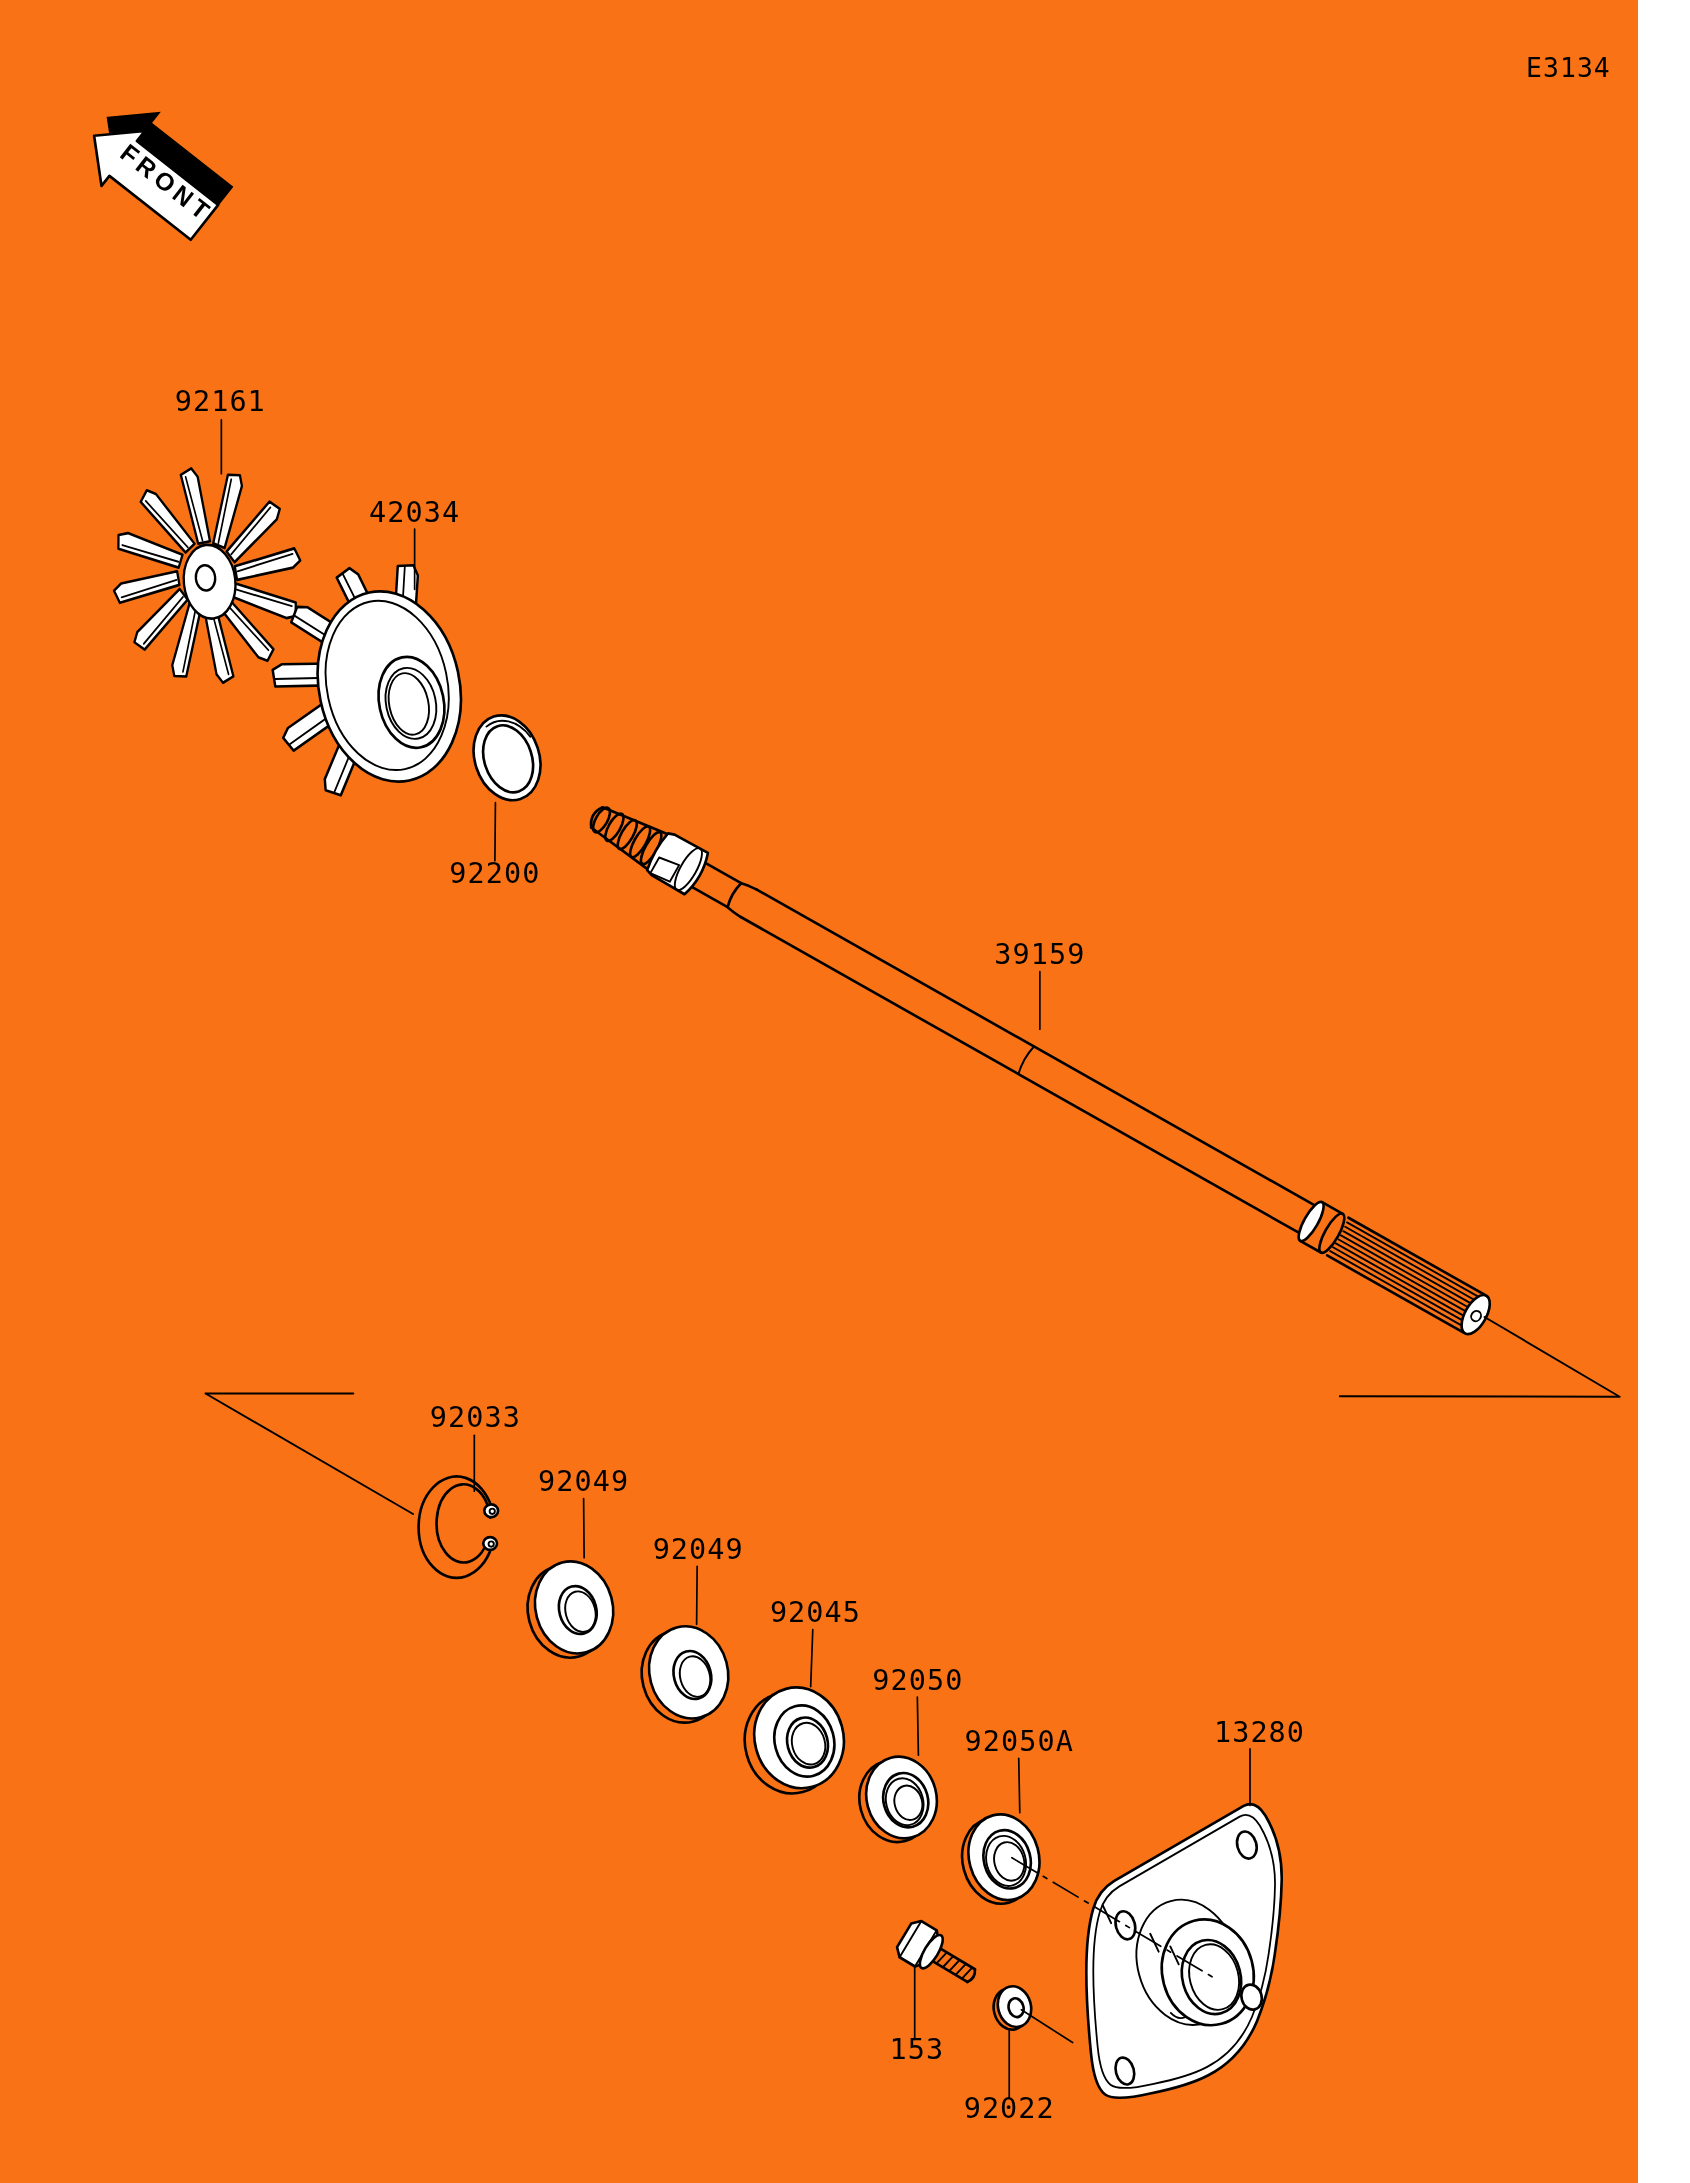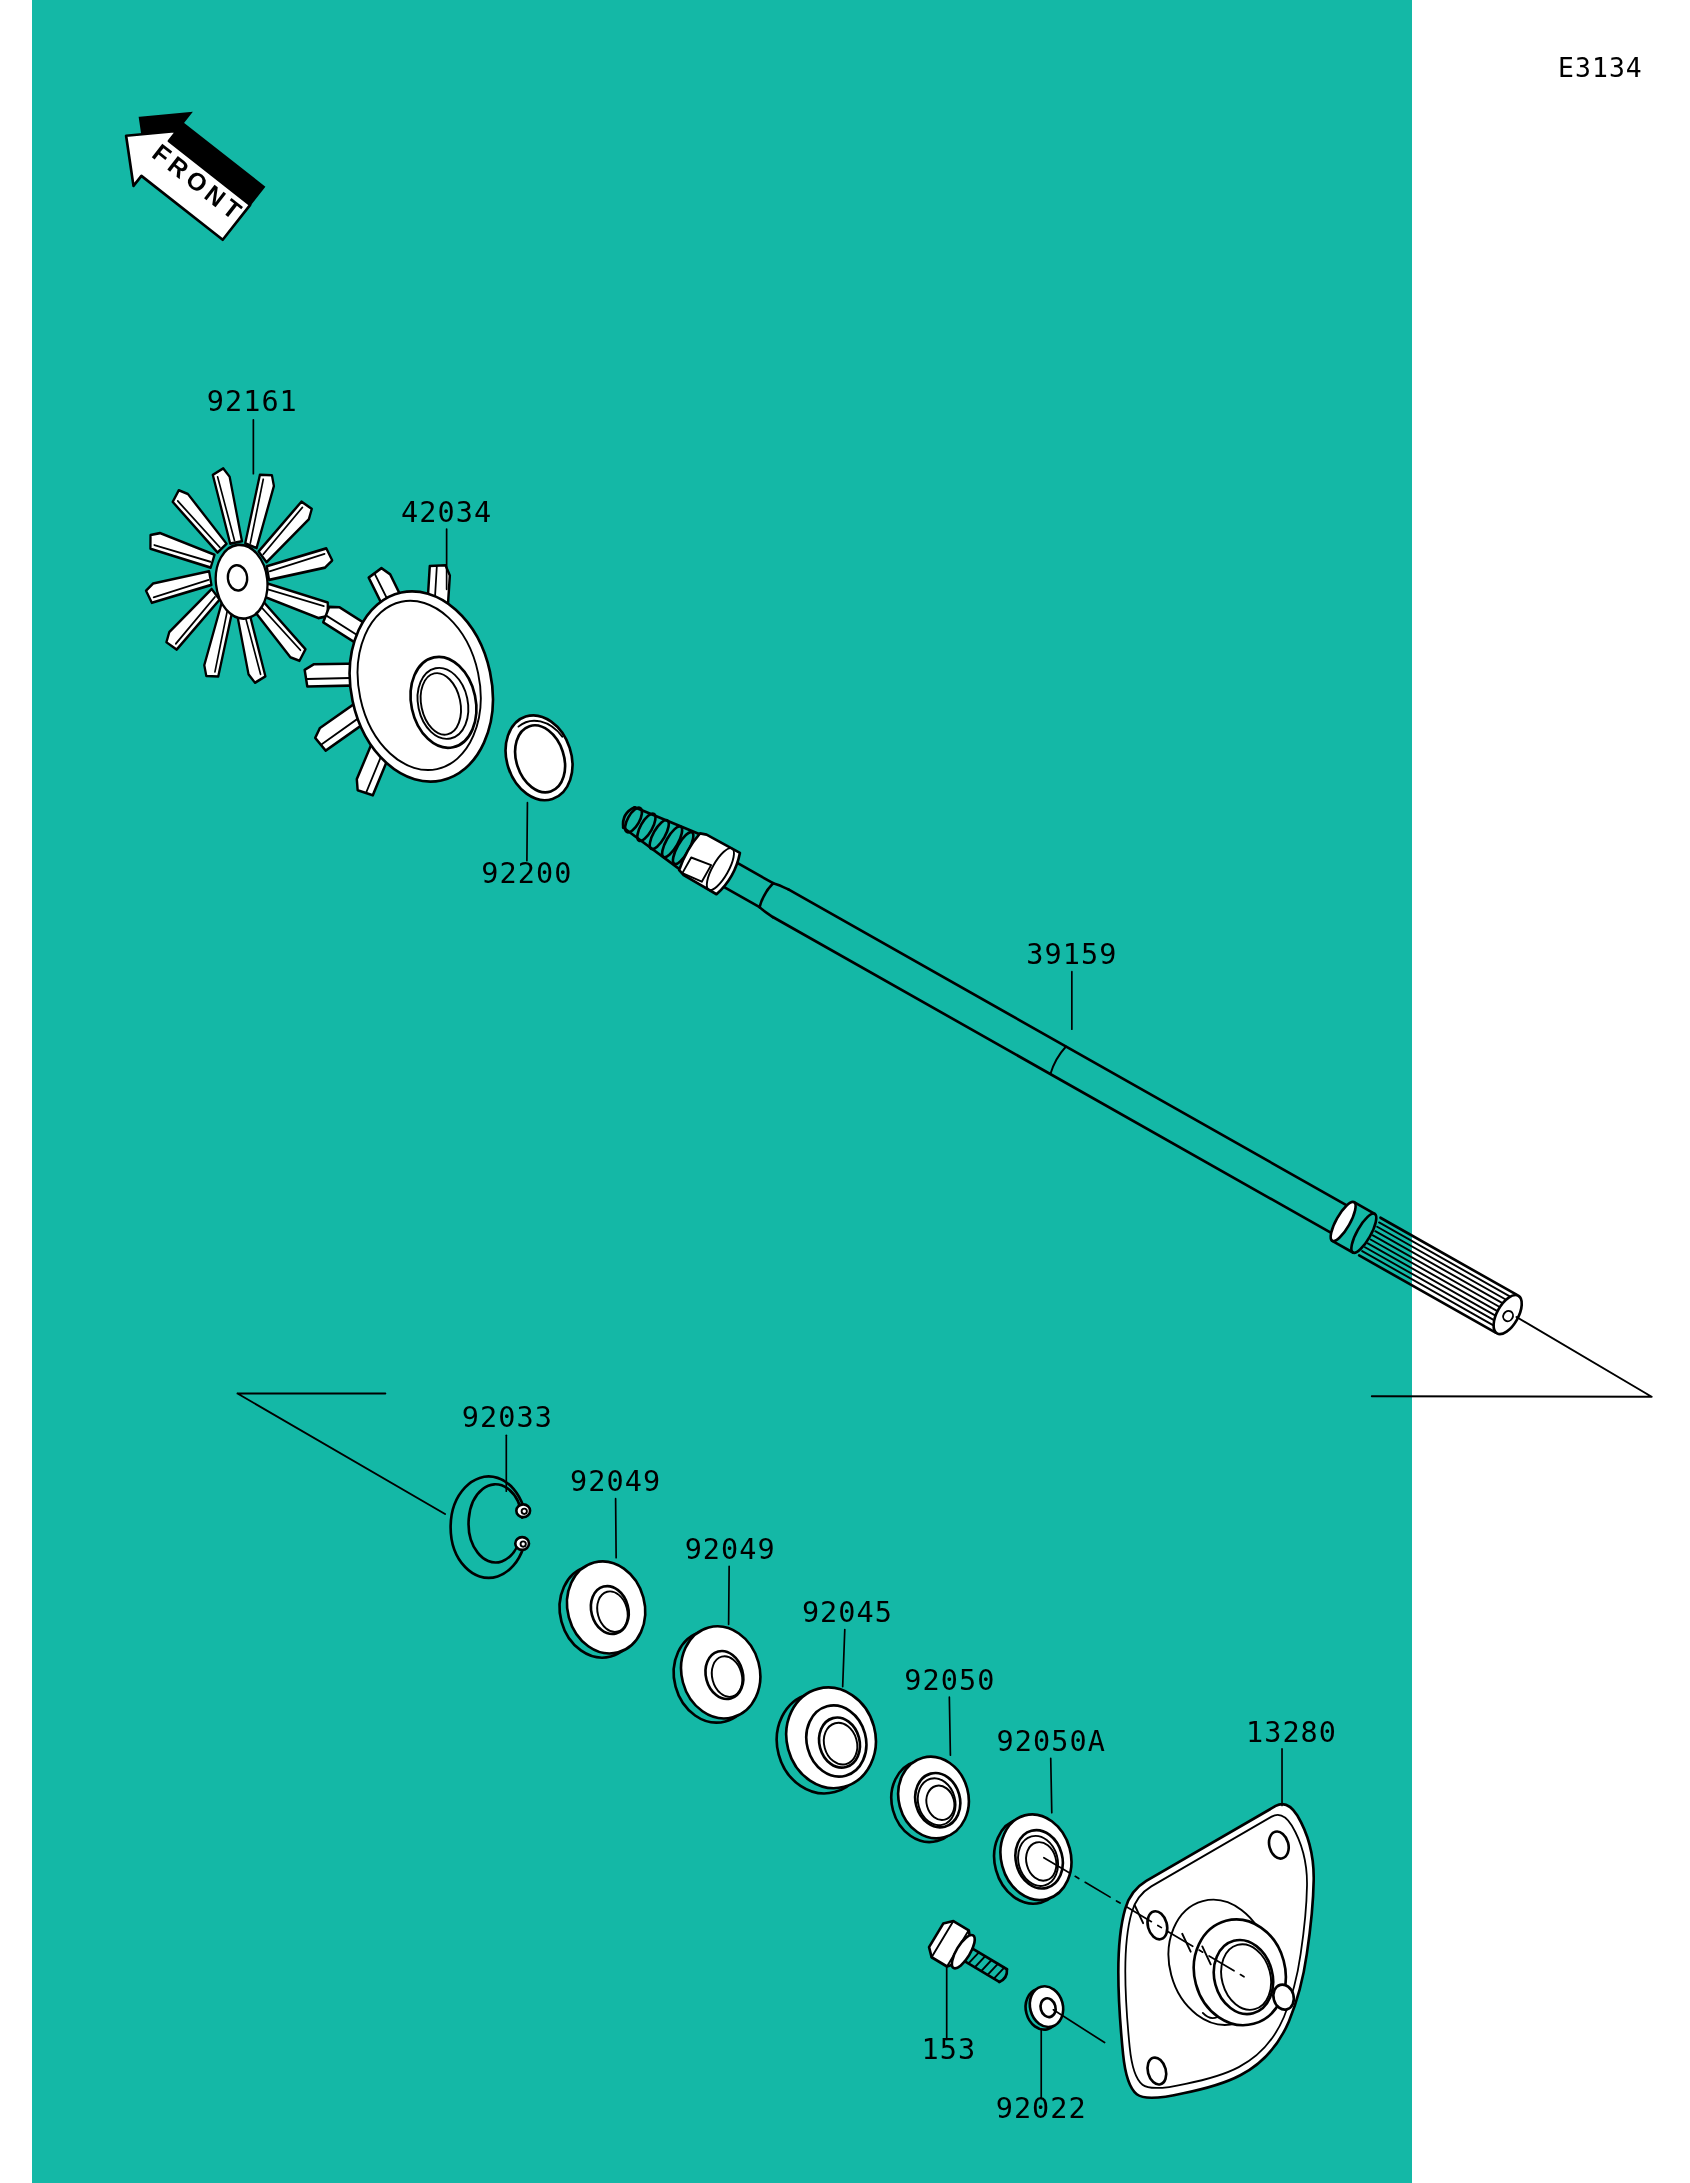--- a/index.html
+++ b/index.html
@@ -1,16 +1,16 @@
 <!DOCTYPE html>
 <html style="font-size:8.5px"><head>
 <meta charset="utf-8">
 <style>
   html,body{margin:0;padding:0;background:#fff;}
-  #stage{width:1380px;height:2183px;position:relative;background:#14b8a6;margin-left:32px;}
+  #stage{width:1638px;height:2183px;position:relative;background:#f97316;}
   svg{display:block;width:1690px;height:2183px;}
   .ln,.lnt,.ldr,.dsh{stroke:#000;fill:none;stroke-linecap:round;stroke-linejoin:round;}
   .ln {stroke-width:5;}
   .lnt{stroke-width:3.6;}
   .ldr{stroke-width:3.2;}
   .dsh{stroke-width:3.2;stroke-dasharray:55 14 8 14;}
   .fw {fill:#ffffff;}
   .fb {fill:#000000;stroke:#000;stroke-width:4;}
   .lbl{font-family:"DejaVu Sans Mono",monospace;font-size:54px;letter-spacing:2px;fill:#000;text-anchor:middle;}
   .lbl-code{font-family:"DejaVu Sans Mono",monospace;font-size:50px;letter-spacing:2px;fill:#000;text-anchor:middle;}

